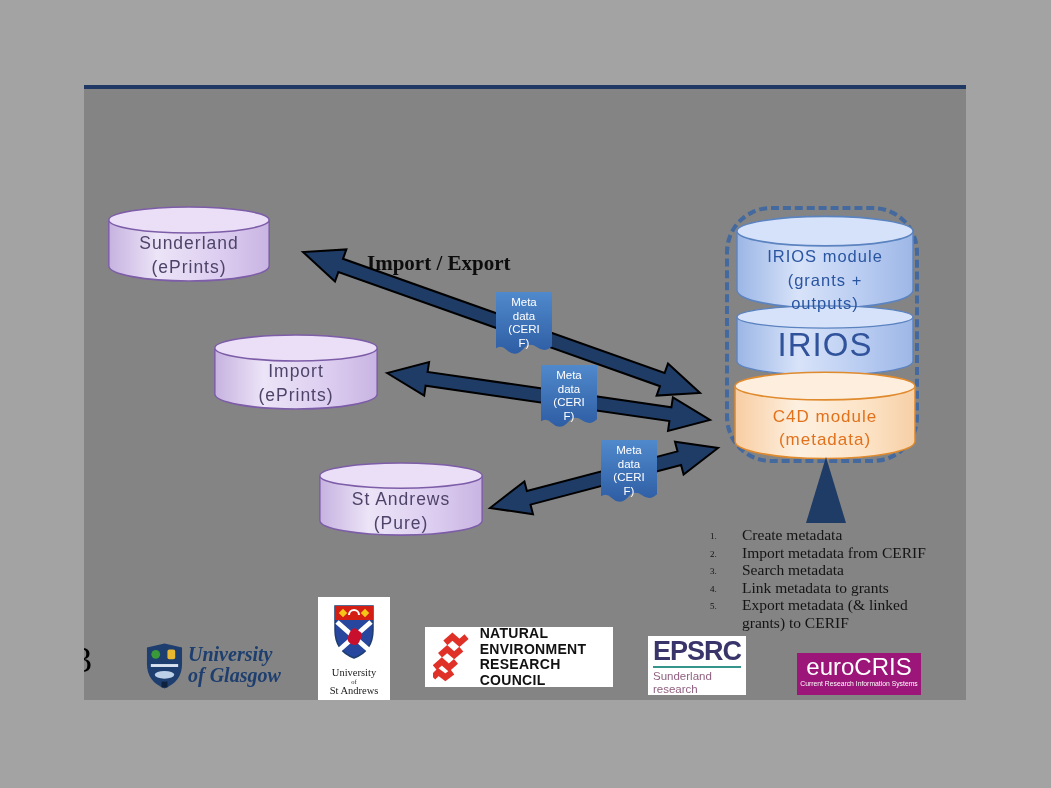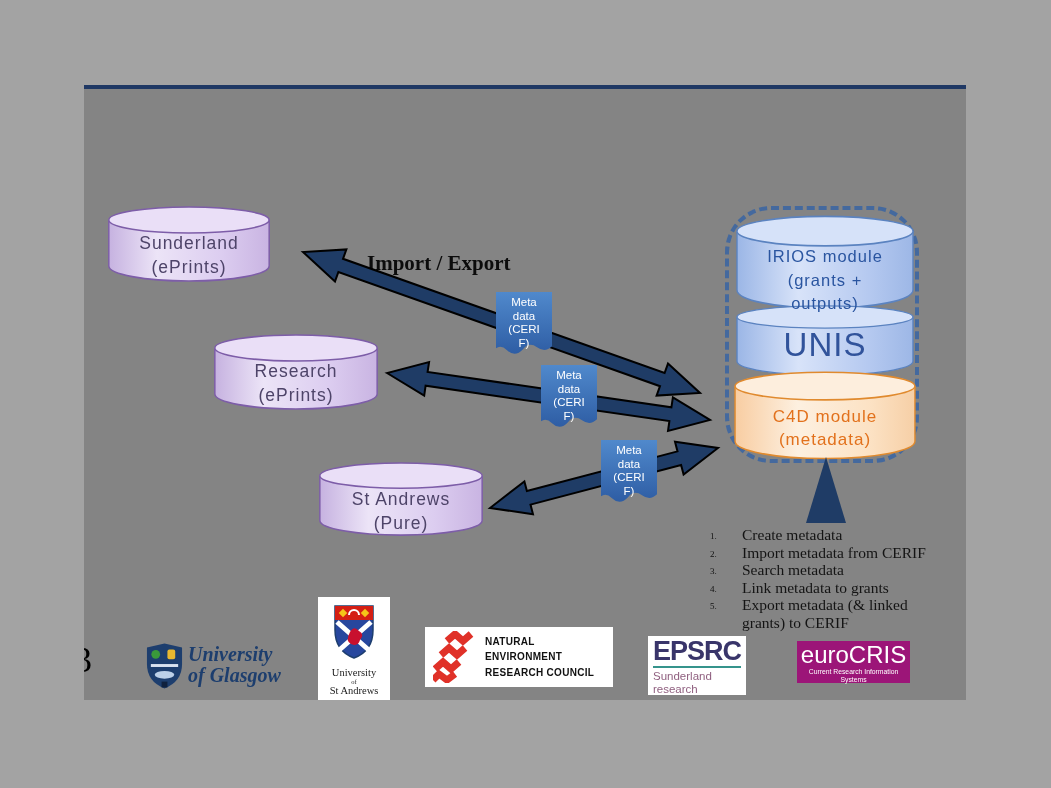--- a/index.html
+++ b/index.html
@@ -65,29 +65,29 @@
   .glasgow-text { margin-left:4px; font-family:"Liberation Serif", serif;
     font-style:italic; font-weight:bold; font-size:20px; line-height:21px;
     color:var(--glasgow_blue,#1d3e6e); padding-top:2px; }
   .standrews { left:234px; top:512px; width:72px; height:103px; text-align:center;
     padding-top:7px; }
   .standrews-text { font-family:"Liberation Serif", serif; color:#1a1a1a;
     font-size:10.5px; line-height:11px; margin-top:3px; }
   .standrews-text .tiny { font-size:6.5px; line-height:7px; display:block; }
   .nerc { left:341px; top:542px; width:188px; height:60px; display:flex;
     align-items:center; }
-  .nerc-text { font-size:10px; font-weight:bold; line-height:15.5px; color:#111;
+  .nerc-text { font-size:14px; font-weight:bold; line-height:15.5px; color:#111;
     margin-left:6px; letter-spacing:0.3px; }
   .epsrc { left:564px; top:551px; width:98px; height:59px; padding:1px 5px;
     overflow:hidden; }
   .epsrc-name { font-size:27px; font-weight:bold; color:var(--epsrc_navy,#39356a);
     line-height:28px; letter-spacing:-1px; white-space:nowrap; }
   .epsrc-rule { height:2px; background:var(--epsrc_teal,#35948c); margin:1px 0 2px 0; }
   .epsrc-tag { font-size:11.5px; line-height:12.5px; color:var(--epsrc_mauve,#8f5f7f); }
-  .eurocris { position:absolute; left:713px; top:556px; width:113px; height:42px;
+  .eurocris { position:absolute; left:713px; top:568px; width:124px; height:42px;
     background:var(--eurocris_bg,#9c1578); z-index:3; text-align:center; color:#fff;
     padding-top:1px; }
   .eurocris-name { font-size:24px; line-height:26px; }
   .eurocris-tag { font-size:6.8px; line-height:8px; }
 </style>
 </head>
 <body>
 
 <svg width="0" height="0" style="position:absolute">
   <defs>
@@ -131,21 +131,21 @@
       <div>(ePrints)</div>
     </div>
 
     <div class="cyl-wrap" style="left:129px;top:248px;width:166px;height:80px">
       <svg viewBox="0 0 180 80" preserveAspectRatio="none">
         <path d="M2,15 L2,61 A88,15 0 0 0 178,61 L178,15" fill="url(#purpleGrad)" stroke="#7d5da8" stroke-width="1.6"></path>
         <ellipse cx="90" cy="15" rx="88" ry="13" fill="#eadff7" stroke="#7d5da8" stroke-width="1.6"></ellipse>
       </svg>
     </div>
     <div class="cyl-label repo-label" style="left:129px;top:274px;width:166px">
-      <div>Research</div>
+      <div>Import</div>
       <div>(ePrints)</div>
     </div>
 
     <div class="cyl-wrap" style="left:234px;top:376px;width:166px;height:78px">
       <svg viewBox="0 0 180 80" preserveAspectRatio="none">
         <path d="M2,15 L2,61 A88,15 0 0 0 178,61 L178,15" fill="url(#purpleGrad)" stroke="#7d5da8" stroke-width="1.6"></path>
         <ellipse cx="90" cy="15" rx="88" ry="13" fill="#eadff7" stroke="#7d5da8" stroke-width="1.6"></ellipse>
       </svg>
     </div>
     <div class="cyl-label repo-label" style="left:234px;top:402px;width:166px">
@@ -173,21 +173,21 @@
       <svg viewBox="0 0 180 80" preserveAspectRatio="none">
         <path d="M2,14 L2,62 A88,15 0 0 0 178,62 L178,14" fill="url(#orangeGrad)" stroke="#e08a2e" stroke-width="1.4"></path>
         <ellipse cx="90" cy="14" rx="88" ry="12" fill="#fdeedd" stroke="#e08a2e" stroke-width="1.4"></ellipse>
       </svg>
     </div>
     <div class="cyl-label irios-label" style="left:651px;top:160px;width:180px">
       <div>IRIOS module</div>
       <div>(grants +</div>
       <div>outputs)</div>
     </div>
-    <div class="cyl-label unis-label" style="left:651px;top:242px;width:180px">UNIS</div>
+    <div class="cyl-label unis-label" style="left:651px;top:242px;width:180px">IRIOS</div>
     <div class="cyl-label c4d-label" style="left:649px;top:320px;width:184px">
       <div>C4D module</div>
       <div>(metadata)</div>
     </div>
 
     <div class="import-export">Import / Export</div>
 
     <svg class="arrows" viewBox="0 0 882 615">
       <polygon points="219,167 251,196.4 254.4,187 576,301.2 572.6,310.6 616,308 584,278.6 580.6,288 259,173.8 262.4,164.4"></polygon>
       <polygon points="303,288 340.2,310.6 341.6,300.7 585.4,336.1 584,346 626,335 588.9,312.4 587.4,322.3 343.6,286.9 345.1,277"></polygon>

